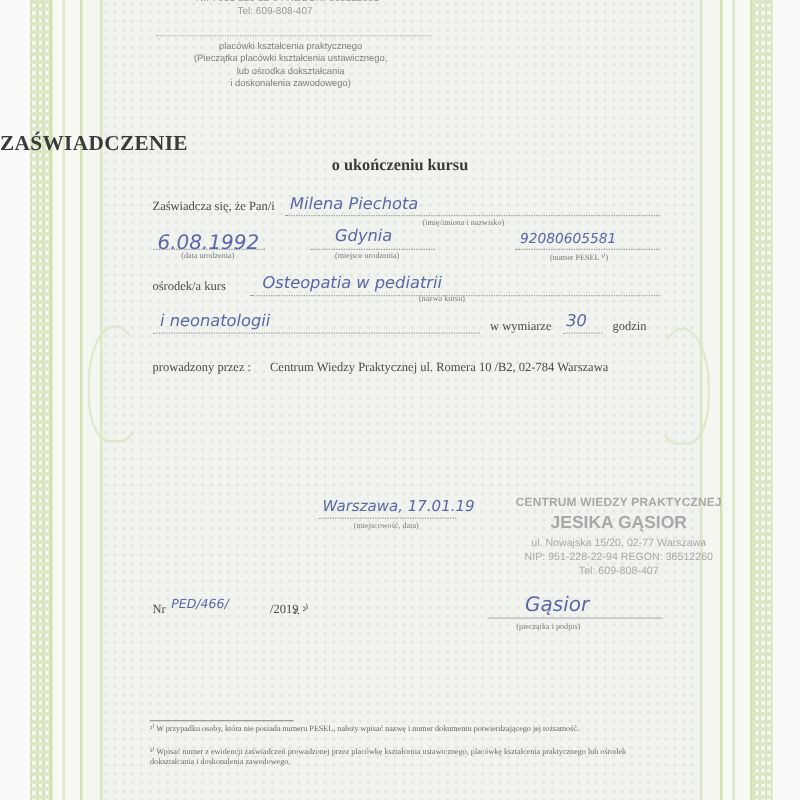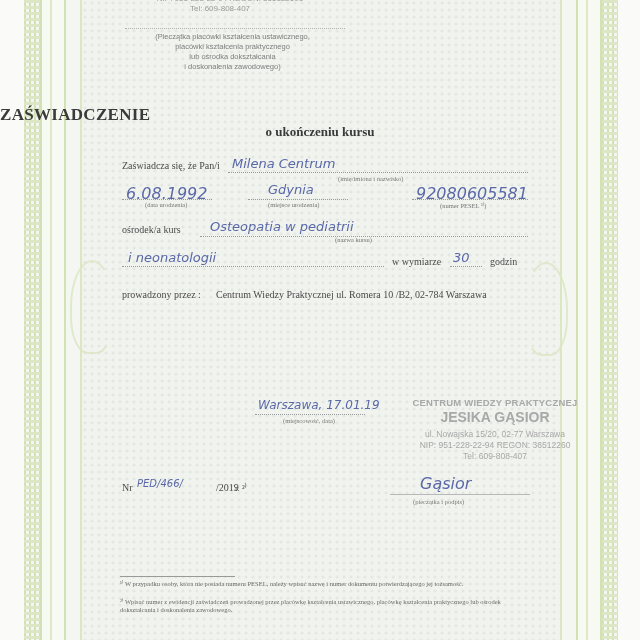--- a/index.html
+++ b/index.html
@@ -75,44 +75,44 @@
 <div class="paper"></div>
 <div class="inner-line left"></div>
 <div class="inner-line right"></div>
 <div class="scroll l"></div>
 <div class="scroll r"></div>
 
 <div class="hdr nip">NIP: 951-228-22-94 REGON: 365122601</div>
 <div class="hdr tel">Tel: 609-808-407</div>
 <div class="hdr-line"></div>
 <div class="stamp-caption">
+  <div>placówki kształcenia praktycznego</div>
   <div>(Pieczątka placówki kształcenia ustawicznego,</div>
-  <div>placówki kształcenia praktycznego</div>
   <div>lub ośrodka dokształcania</div>
   <div>i doskonalenia zawodowego)</div>
 </div>
 
 <div class="title">ZAŚWIADCZENIE</div>
 <div class="subtitle">o ukończeniu kursu</div>
 
 <span class="lbl" style="left:122px;top:160px;">Zaświadcza się, że Pan/i</span>
 <div class="dots" style="left:228px;top:172px;width:300px;"></div>
-<span class="hand" style="left:232px;top:156px;font-size:13px;">Milena Centrum</span>
+<span class="hand" style="left:232px;top:156px;font-size:13px;">Milena Piechota</span>
 <span class="small" style="left:338px;top:175px;">(imię/imiona i nazwisko)</span>
 
 <div class="dots" style="left:122px;top:199px;width:90px;"></div>
 <span class="hand" style="left:126px;top:184px;font-size:16px;">6.08.1992</span>
 <span class="small" style="left:145px;top:201px;">(data urodzenia)</span>
 
 <div class="dots" style="left:248px;top:199px;width:100px;"></div>
 <span class="hand" style="left:268px;top:182px;font-size:13px;">Gdynia</span>
 <span class="small" style="left:268px;top:201px;">(miejsce urodzenia)</span>
 
 <div class="dots" style="left:412px;top:199px;width:116px;"></div>
-<span class="hand" style="left:416px;top:184px;font-size:16px;text-align:center;">92080605581</span>
+<span class="hand" style="left:416px;top:184px;font-size:11px;text-align:center;">92080605581</span>
 <span class="small" style="left:440px;top:201px;">(numer PESEL ¹⁾)</span>
 
 <span class="lbl" style="left:122px;top:224px;">ośrodek/a kurs</span>
 <div class="dots" style="left:200px;top:236px;width:328px;"></div>
 <span class="hand" style="left:210px;top:219px;font-size:13px;">Osteopatia w pediatrii</span>
 <span class="small" style="left:335px;top:236px;">(nazwa kursu)</span>
 
 <div class="dots" style="left:122px;top:266px;width:262px;"></div>
 <span class="hand" style="left:128px;top:250px;font-size:13px;">i neonatologii</span>
 <span class="lbl" style="left:392px;top:256px;">w wymiarze</span>

